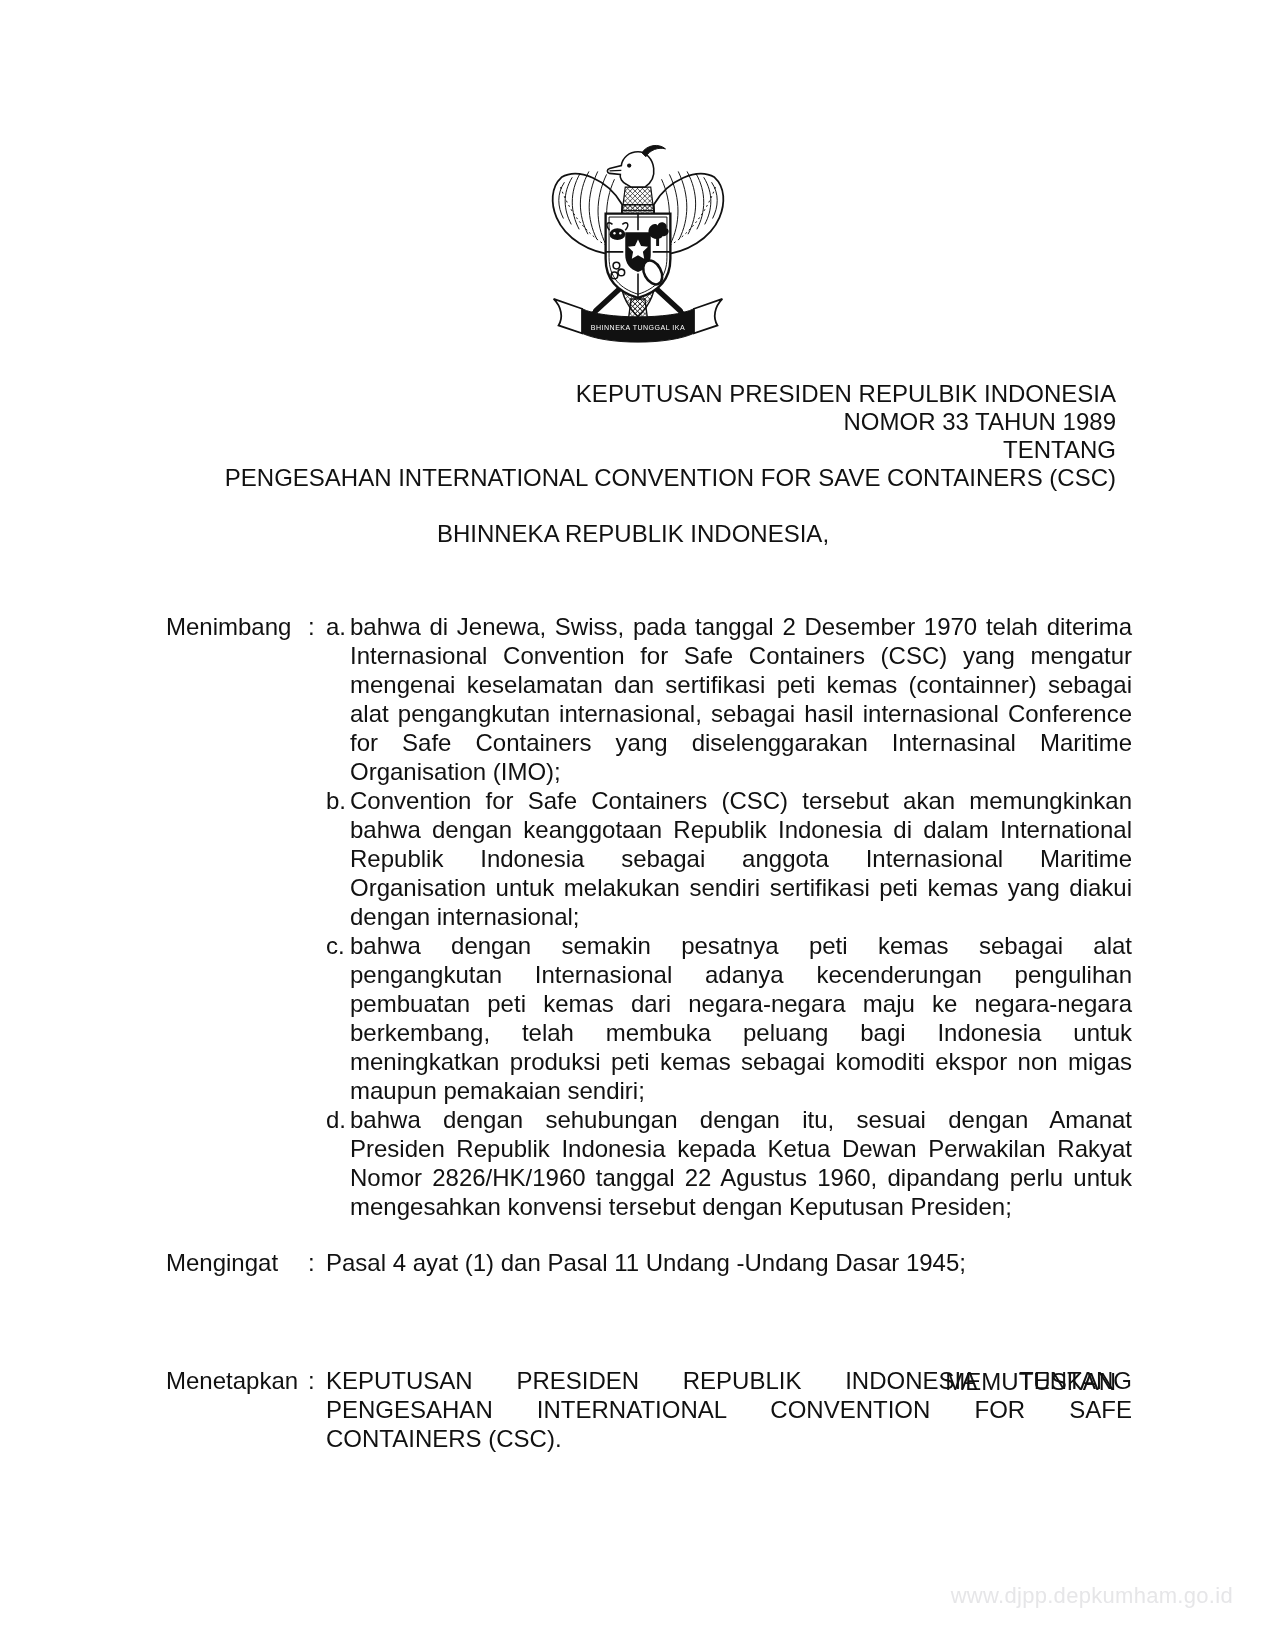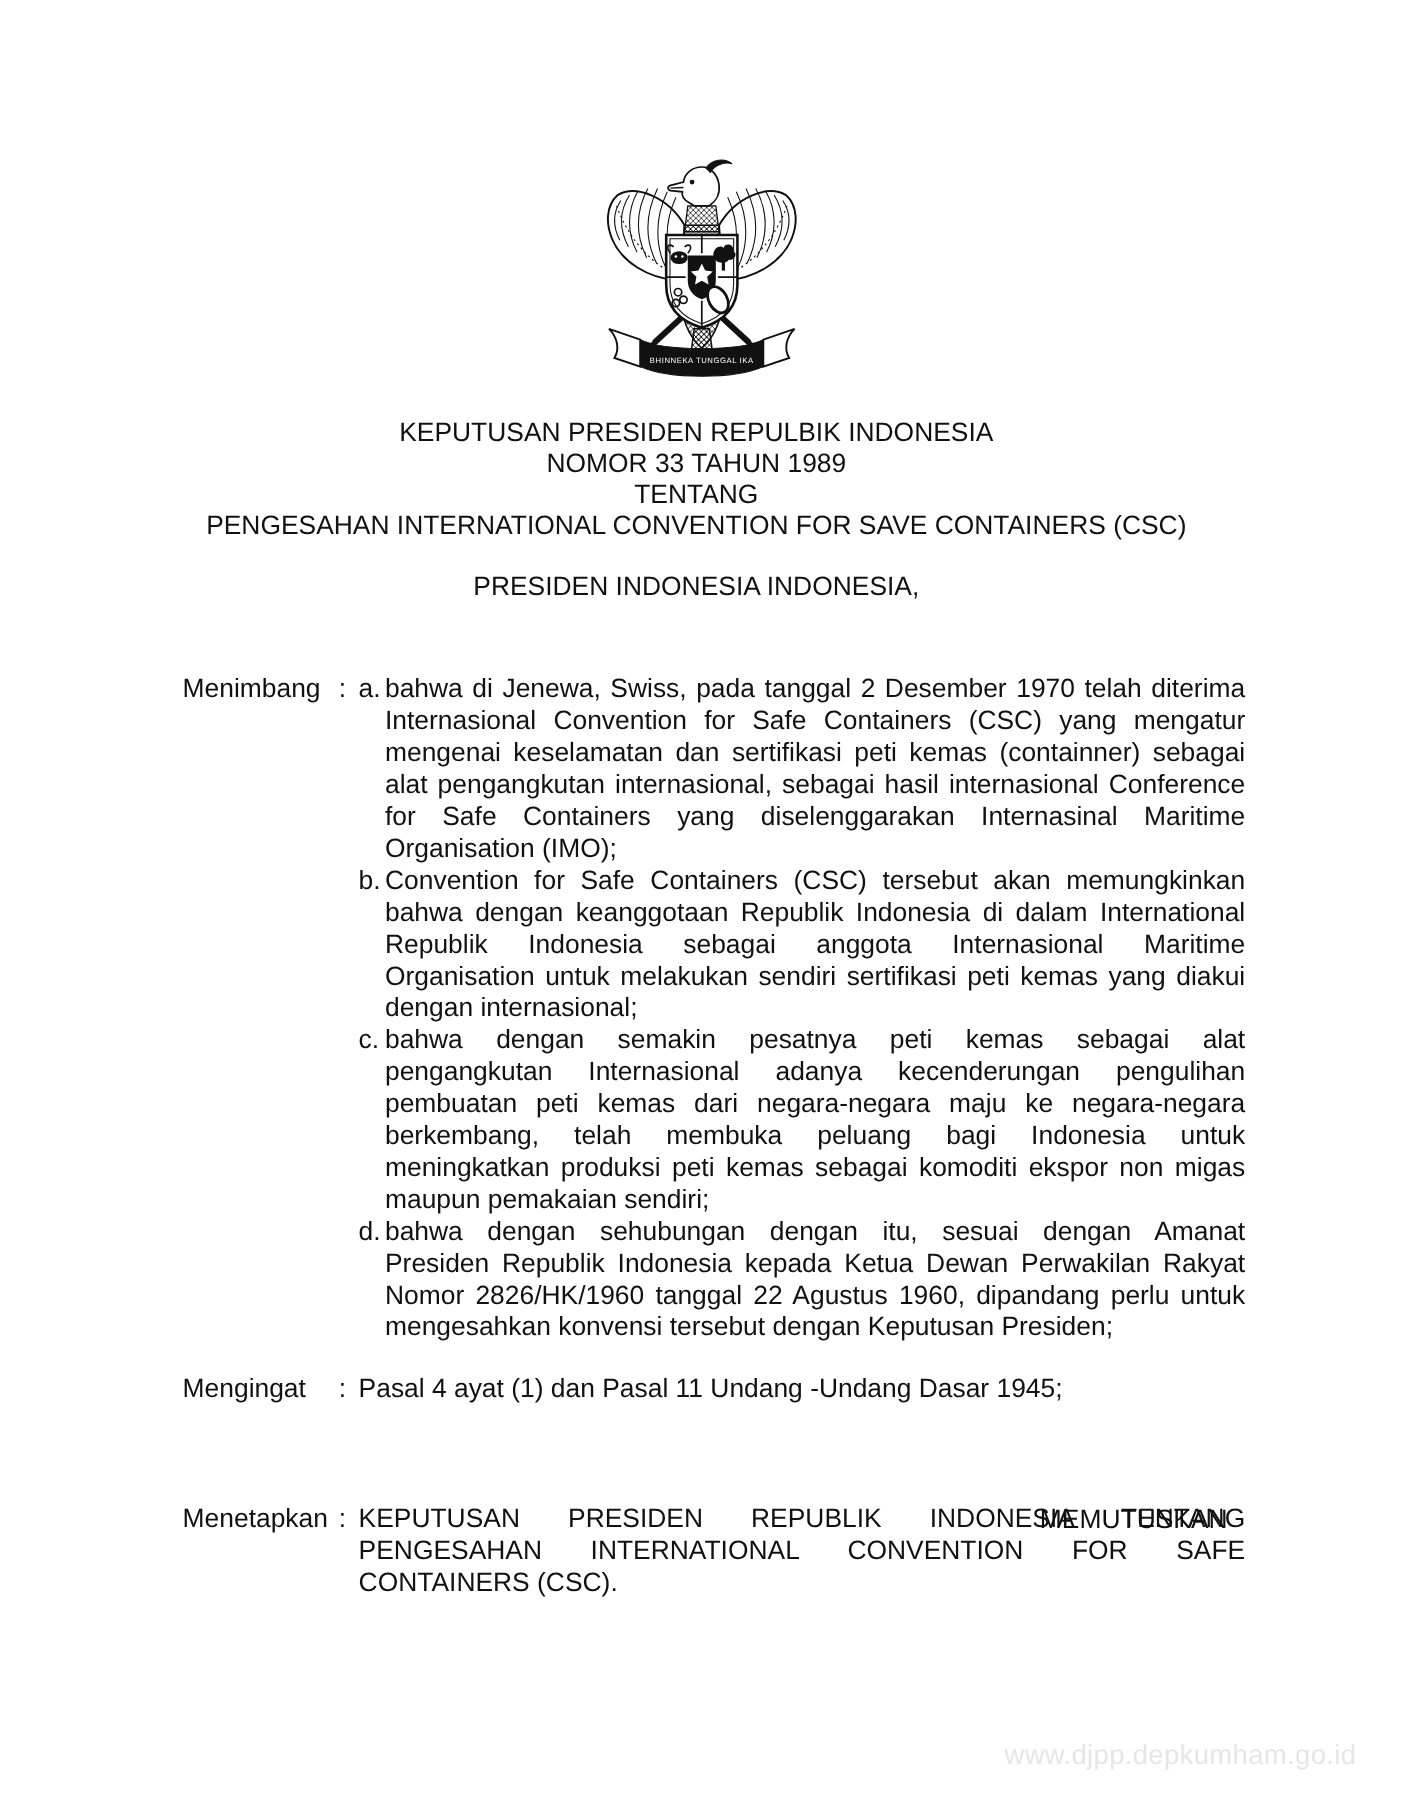--- a/index.html
+++ b/index.html
@@ -4,38 +4,38 @@
 <style>
   * { margin:0; padding:0; box-sizing:border-box; }
   html,body { background:#ffffff; }
   .page {
     position:relative; width:1275px; height:1650px; margin:0 auto;
     background:#ffffff; color:#111;
     font-family:"Liberation Sans","DejaVu Sans",sans-serif;
     font-size:24px; overflow:hidden;
   }
   .emblem { position:absolute; top:142px; left:50%; transform:translateX(-50%); }
-  .title-block { position:absolute; top:380px; left:150px; width:966px; text-align:center; line-height:28px; }
+  .title-block { position:absolute; top:380px; left:150px; width:966px; text-align:right; line-height:28px; }
   .salutation { position:absolute; top:520px; left:150px; width:966px; text-align:center; line-height:28px; }
   .row { position:absolute; left:166px; width:966px; display:flex; align-items:flex-start; line-height:29px; }
   .row-menimbang { top:612px; }
   .row-mengingat { top:1248px; }
   .memutuskan { position:absolute; top:1367px; left:150px; width:966px; text-align:right; line-height:29px; }
   .row-menetapkan { top:1366px; }
   .lbl { flex:0 0 142px; }
   .col { flex:0 0 18px; }
   .bod { flex:1 1 auto; min-width:0; }
   .item { display:flex; align-items:flex-start; }
   .mk { flex:0 0 24px; }
   .tx { flex:1 1 auto; min-width:0; }
   .jline { text-align:justify; text-align-last:justify; }
   .jline.last { text-align-last:left; }
   .watermark {
     position:absolute; top:1582px; right:42px;
-    font-size:25px; line-height:28px; letter-spacing:0.3px;
+    font-size:22px; line-height:28px; letter-spacing:0.3px;
   }
 </style>
 </head>
 <body>
 
 <div class="page">
 
   <svg class="emblem" width="186" height="206" viewBox="0 0 186 210" xmlns="http://www.w3.org/2000/svg">
     <defs>
       <pattern id="xh" width="5" height="5" patternUnits="userSpaceOnUse">
@@ -101,21 +101,21 @@
     </g>
   </svg>
 
   <div class="title-block">
     <div>KEPUTUSAN PRESIDEN REPULBIK INDONESIA</div>
     <div>NOMOR 33 TAHUN 1989</div>
     <div>TENTANG</div>
     <div>PENGESAHAN INTERNATIONAL CONVENTION FOR SAVE CONTAINERS (CSC)</div>
   </div>
 
-  <div class="salutation">PRESIDEN INDONESIA INDONESIA,</div>
+  <div class="salutation">BHINNEKA REPUBLIK INDONESIA,</div>
 
   <div class="row row-menimbang">
     <div class="lbl">Menimbang</div>
     <div class="col">:</div>
     <div class="bod">
       <div class="item">
         <div class="mk">a.</div>
         <div class="tx">
             <div class="jline">bahwa di Jenewa, Swiss, pada tanggal 2 Desember 1970 telah diterima</div>
             <div class="jline">Internasional Convention for Safe Containers (CSC) yang mengatur</div>

